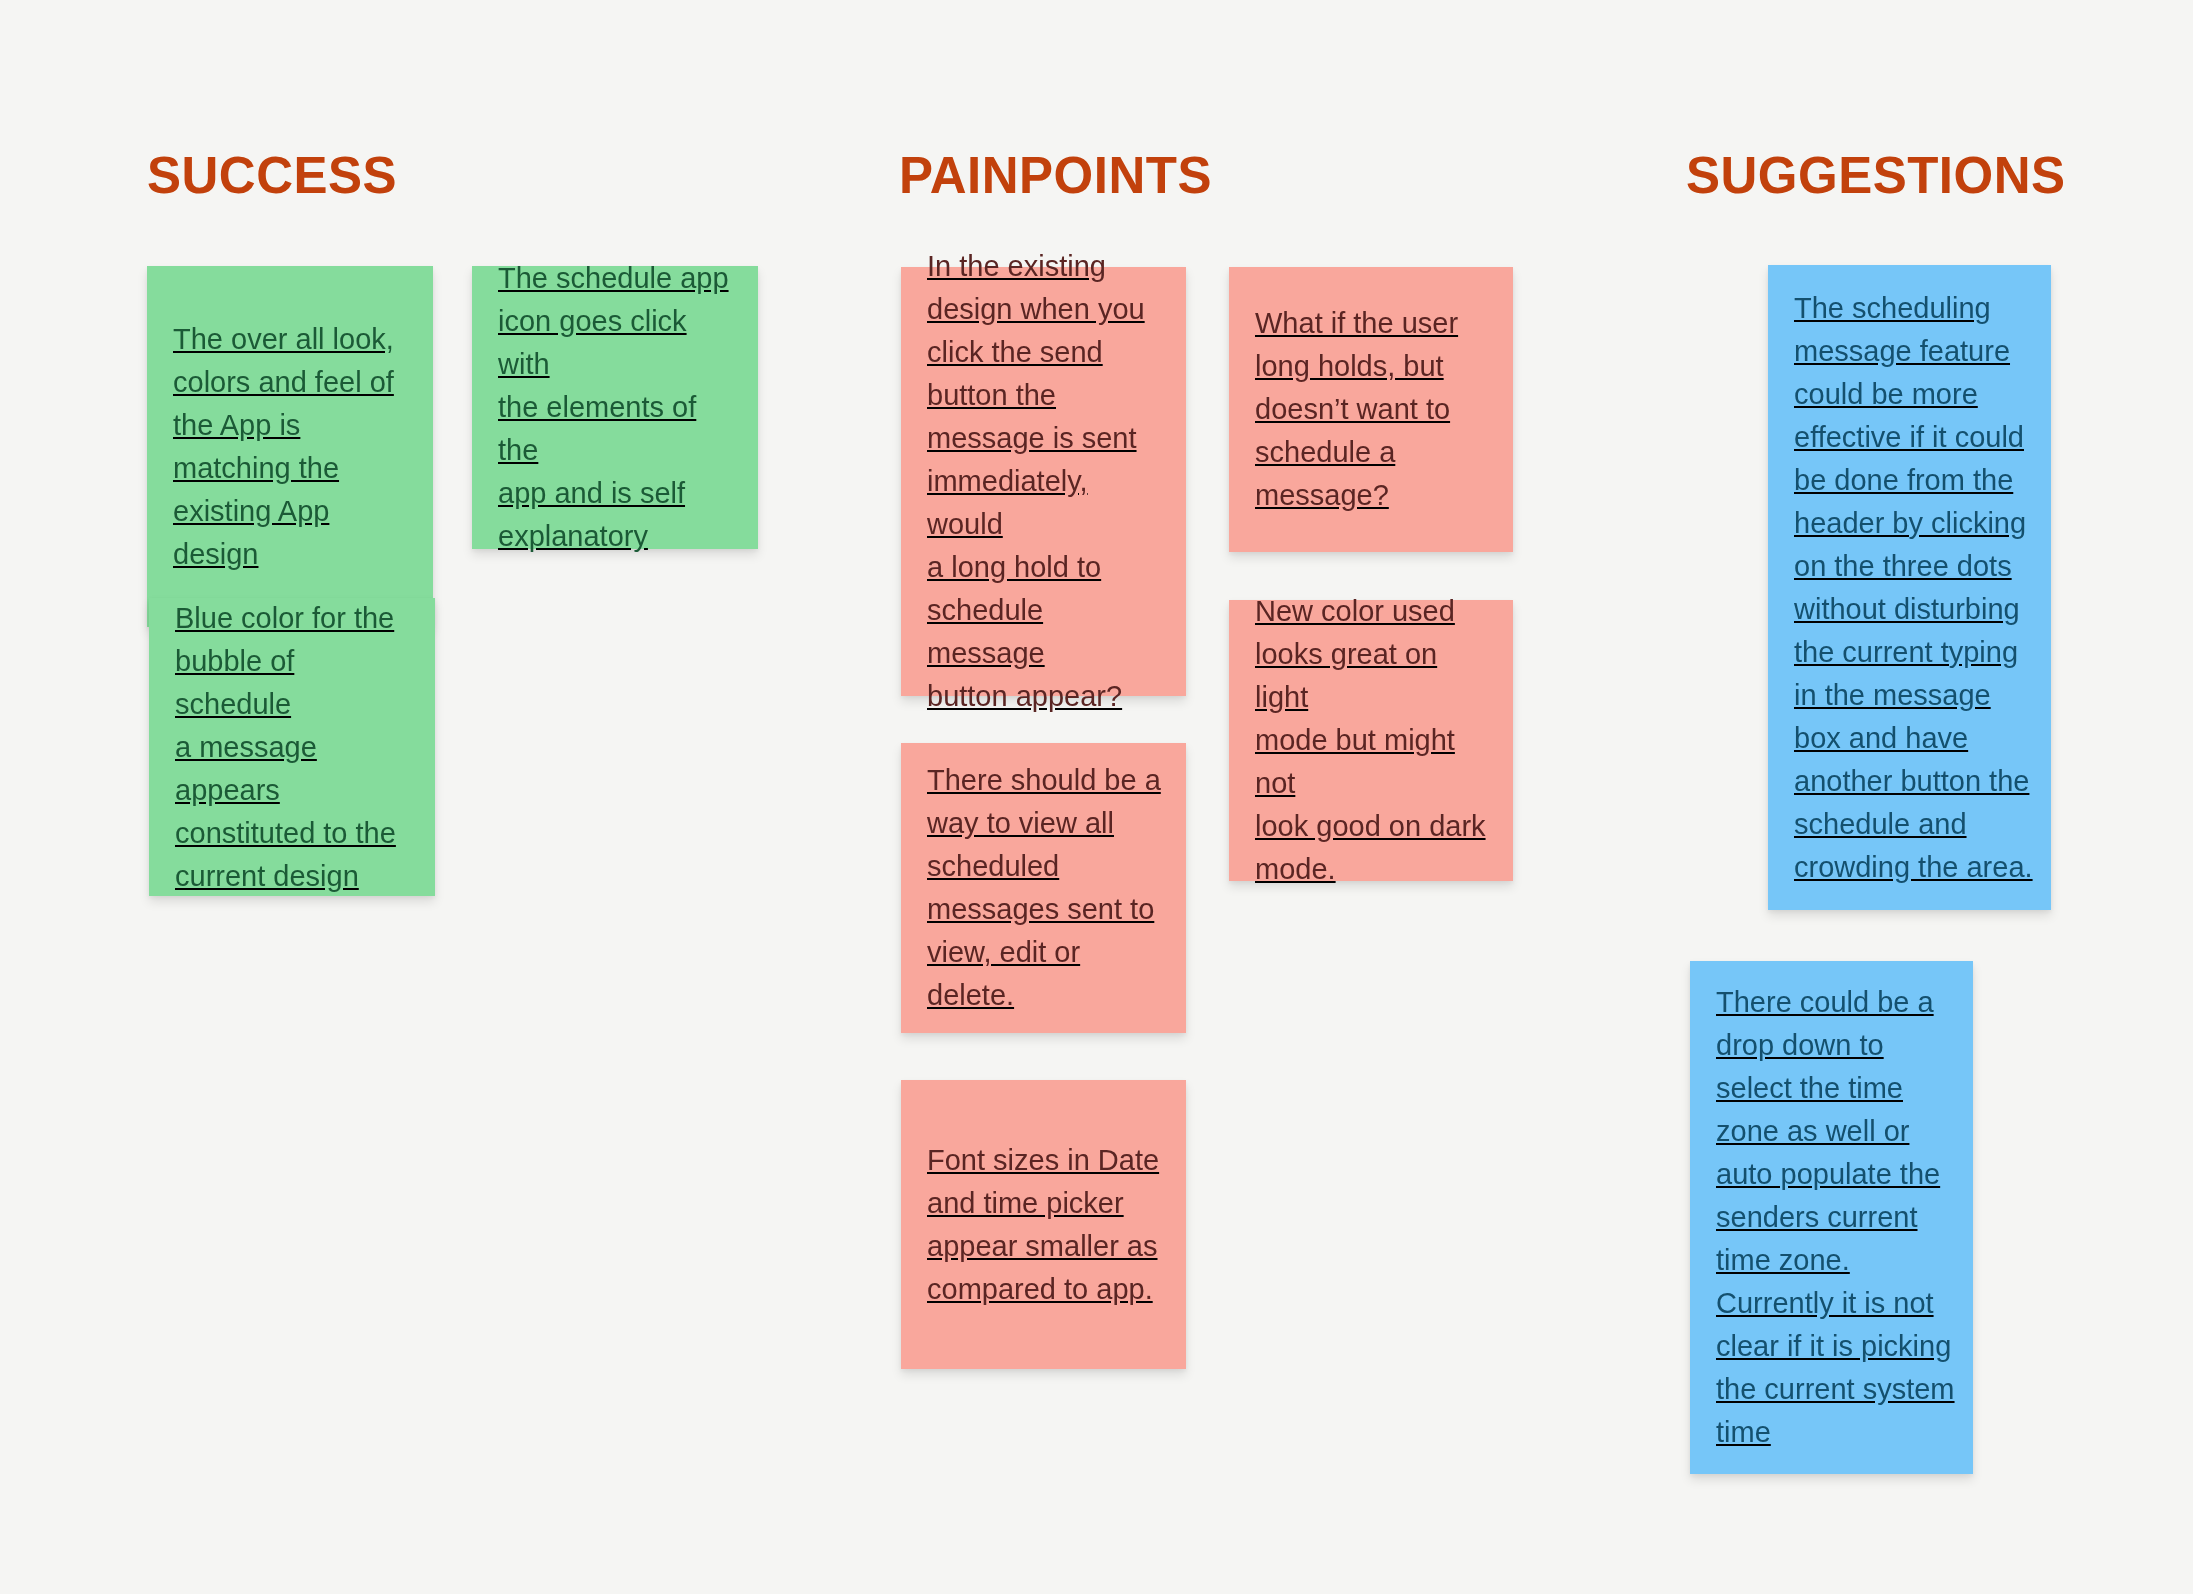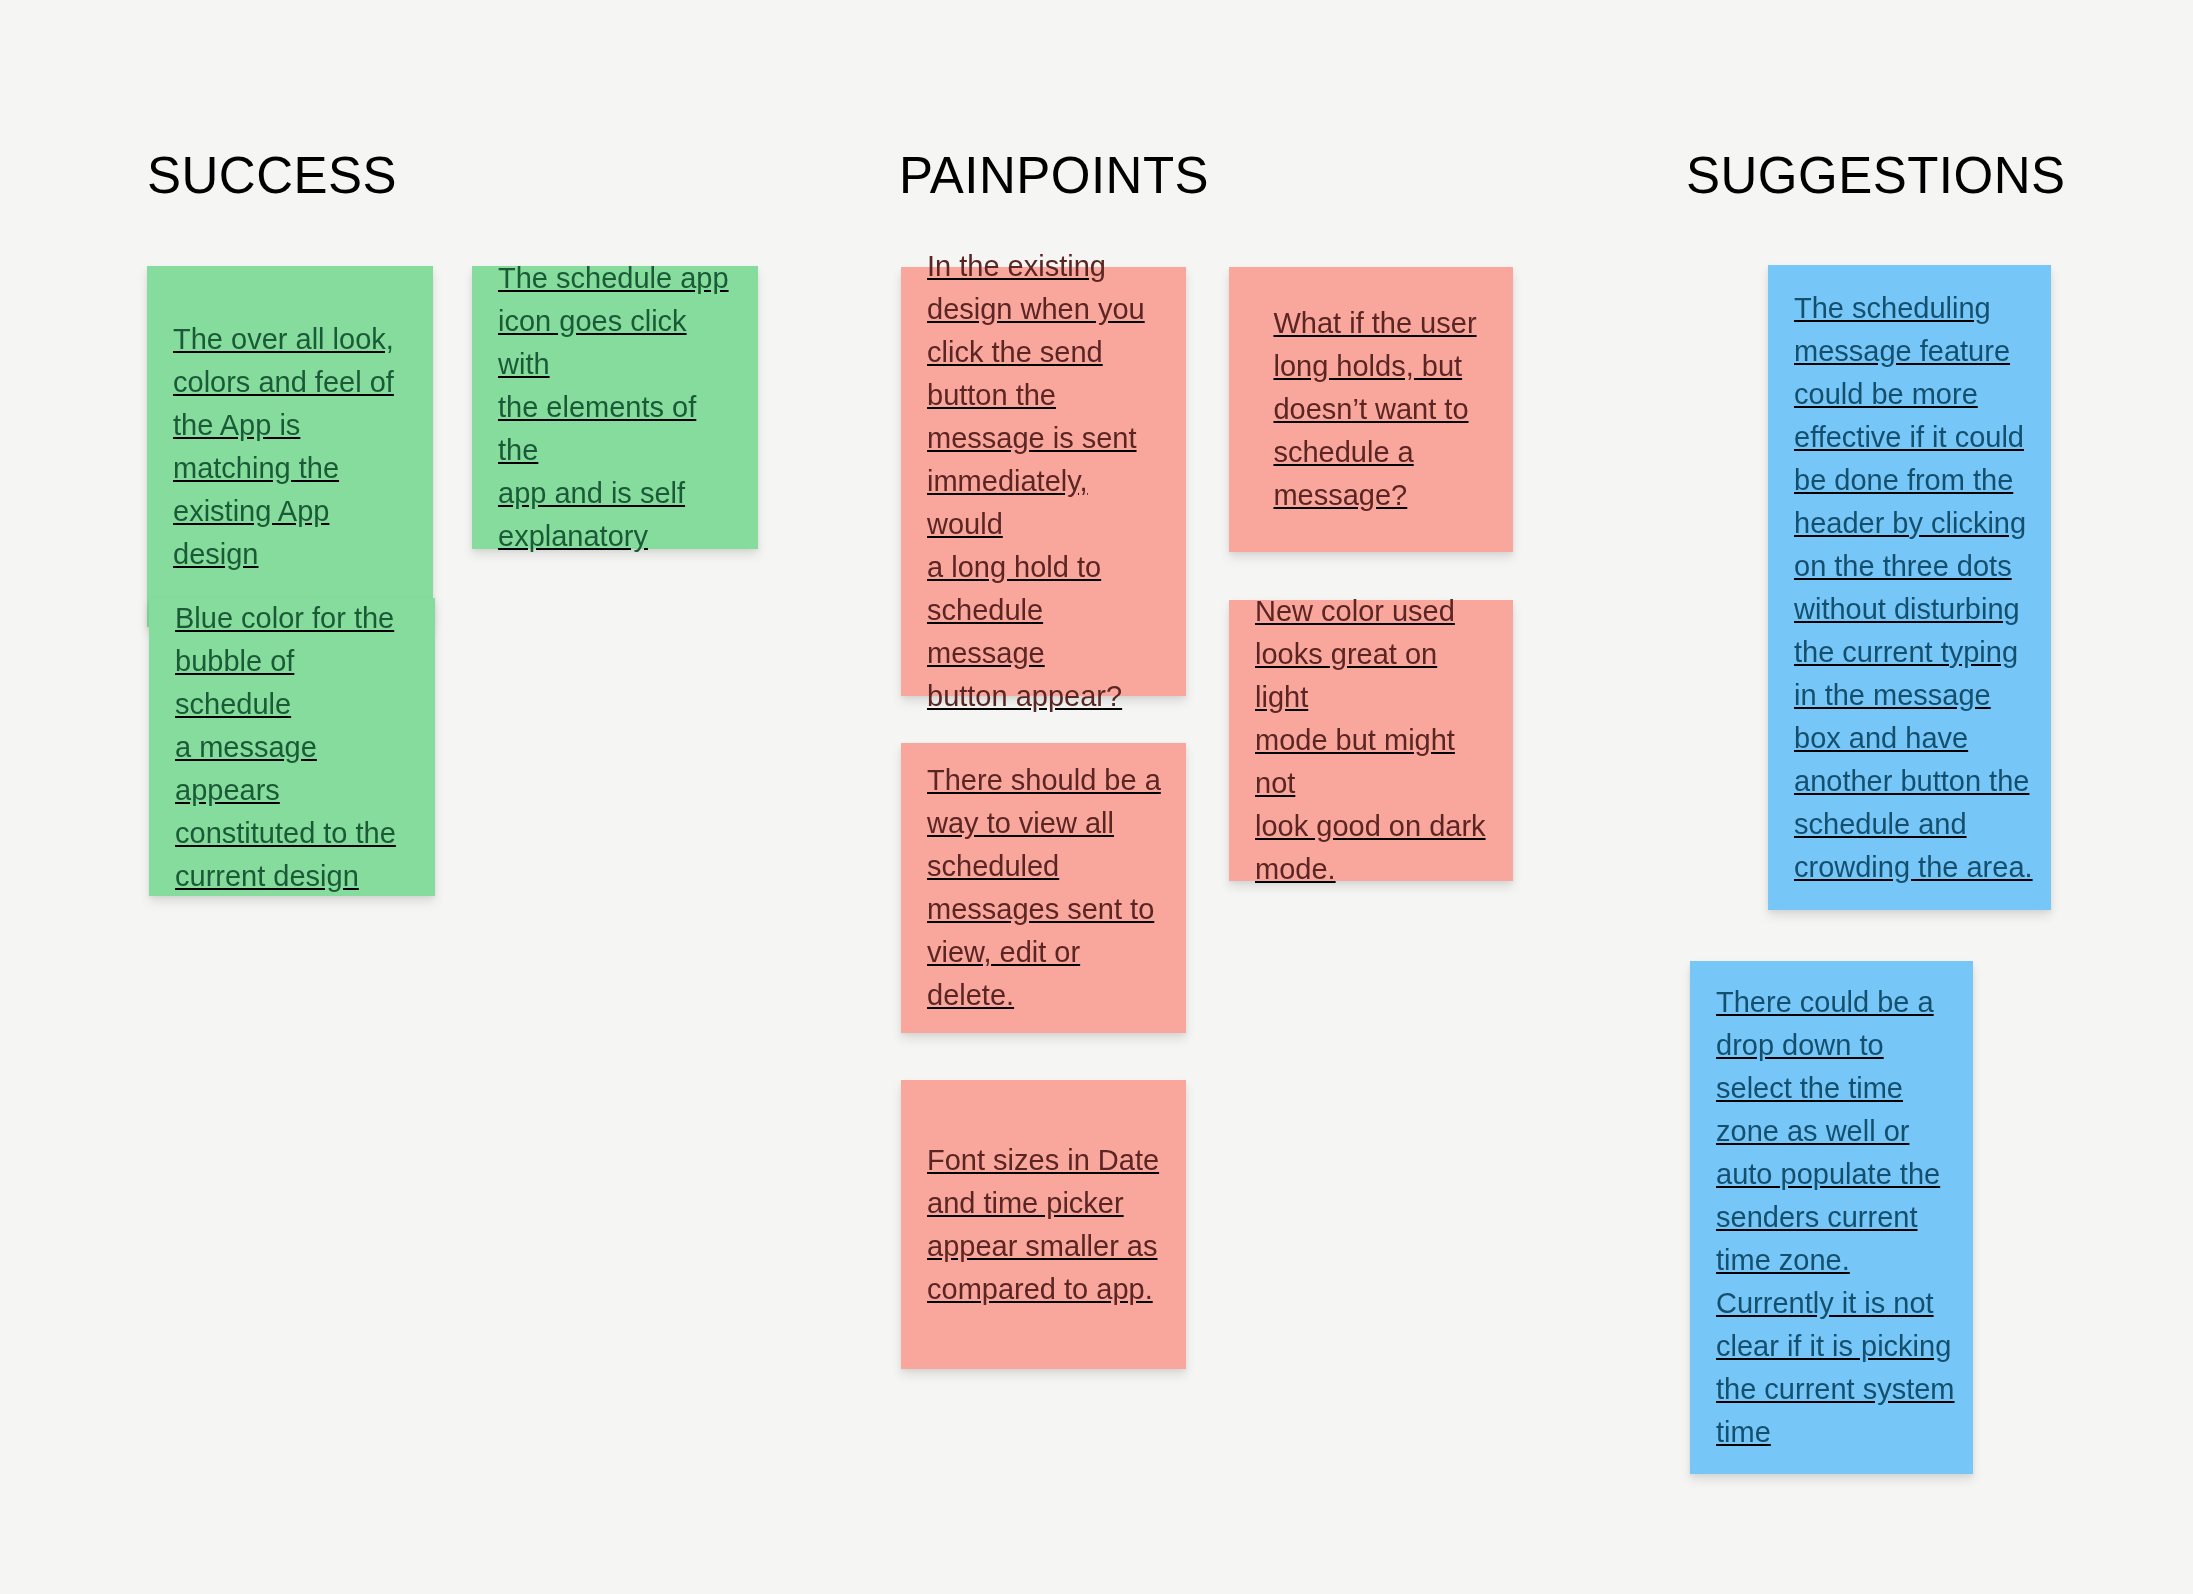--- a/index.html
+++ b/index.html
@@ -11,23 +11,23 @@
     position: relative;
     width: 2193px;
     height: 1594px;
     background: #f5f5f3;
     overflow: hidden;
   }
   .col-header {
     position: absolute;
     top: 146px;
     font-size: 51px;
-    font-weight: 400;
+    font-weight: 700;
     letter-spacing: 0.5px;
-    color: #000000;
+    color: #c2410c;
     white-space: nowrap;
     user-select: none;
   }
   #hdr-success    { left: 147px; }
   #hdr-painpoints { left: 899px; }
   #hdr-suggestions{ left: 1686px; }
 
   .note {
     position: absolute;
     display: flex;
@@ -46,21 +46,21 @@
   .note.pink  { background: #f9a79c; }
   .note.pink .txt  { color: #5a2523; }
   .note.blue  { background: #76c6f8; }
   .note.blue .txt  { color: #14506e; }
 
   
   #n1  { left: 147px;  top: 266px;  width: 286px; height: 361px; }
   #n2  { left: 472px;  top: 266px;  width: 286px; height: 283px; }
   #n3  { left: 149px;  top: 598px;  width: 286px; height: 298px; }
   #n4  { left: 901px;  top: 267px;  width: 285px; height: 429px; }
-  #n5  { left: 1229px; top: 267px;  width: 284px; height: 285px; justify-content: center; }
+  #n5  { left: 1229px; top: 267px;  width: 284px; height: 285px; }
   #n6  { left: 1229px; top: 600px;  width: 284px; height: 281px; }
   #n7  { left: 901px;  top: 743px;  width: 285px; height: 290px; }
   #n8  { left: 901px;  top: 1080px; width: 285px; height: 289px; }
   #n9  { left: 1768px; top: 265px;  width: 283px; height: 645px; }
   #n10 { left: 1690px; top: 961px;  width: 283px; height: 513px; }
 </style>
 </head>
 <body>
 
 <div id="board">

